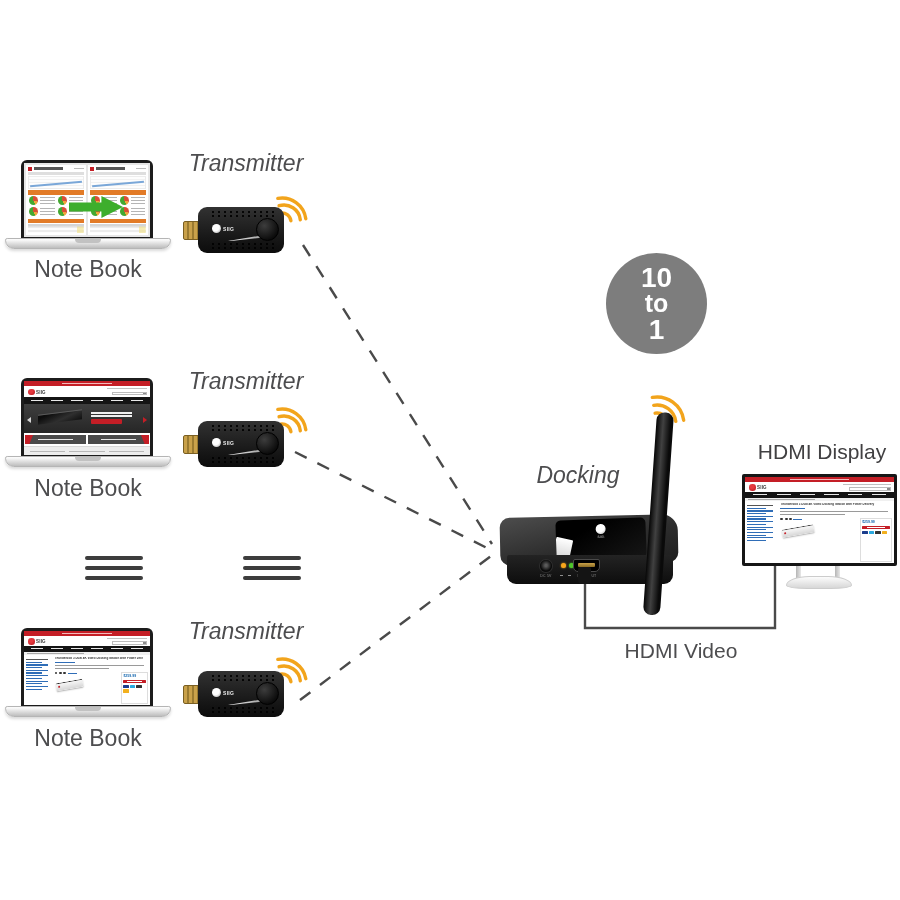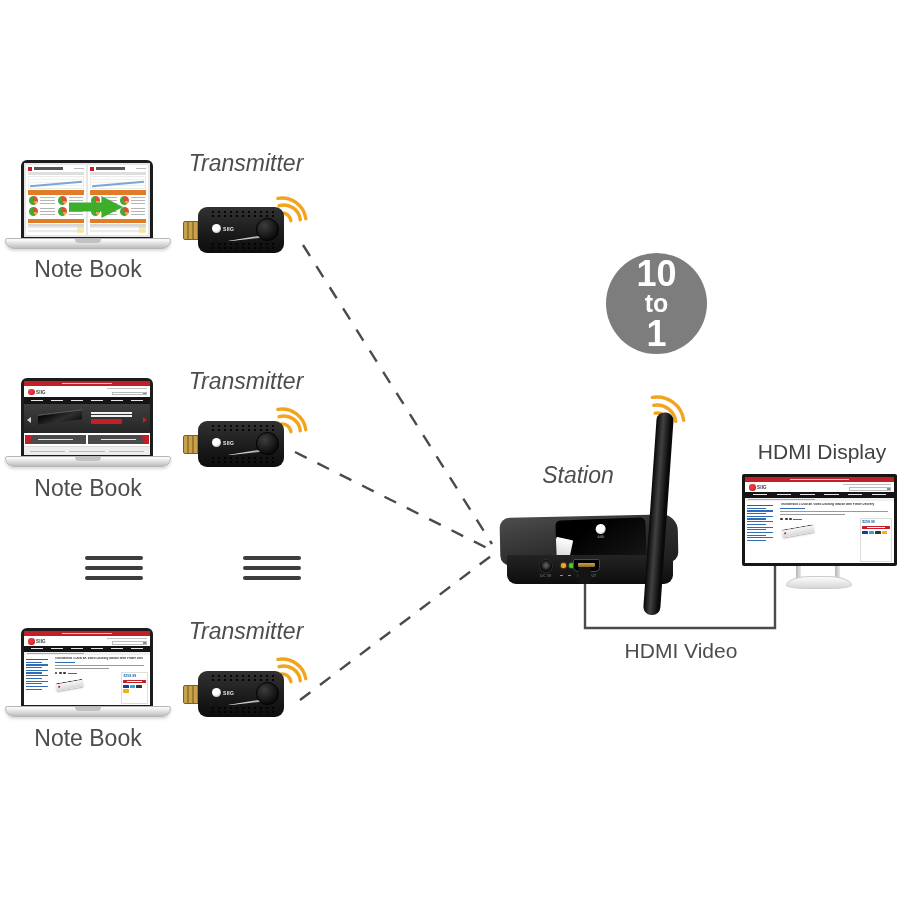--- a/index.html
+++ b/index.html
@@ -16,21 +16,21 @@
   .lbl-italic { font-style:italic; font-size:23px; width:160px; }
   .lbl-display { font-size:21px; width:160px; color:#414042; }
   .lbl-cable { font-size:21px; width:160px; color:#4d4d4f; }
 
   
   .badge { position:absolute; left:606px; top:253px; width:101px; height:101px;
     border-radius:50%; background:#7d7d7d; color:#fff; z-index:4;
     display:flex; flex-direction:column; align-items:center; justify-content:center;
     font-weight:bold; line-height:0.98; }
   .badge span { display:block; text-align:center; }
-  .badge .b1,.badge .b3 { font-size:36px; }
+  .badge .b1,.badge .b3 { font-size:28px; }
   .badge .b2 { font-size:25px; }
 
   
   .laptop { position:absolute; width:166px; z-index:3; }
   .lap-screen { width:132px; height:79px; margin-left:16px; background:#1c1c1c;
     border-radius:6px 6px 1px 1px; padding:3px 3px 2px 3px; }
   .lap-content { width:100%; height:100%; background:#fff; overflow:hidden; position:relative; }
   .lap-base { width:166px; height:11px; margin-top:-1px;
     background:linear-gradient(#fafafa 10%, #e2e2e2 45%, #bdbdbd 100%);
     border:1px solid #b5b5b5; border-radius:3px 3px 12px 12px; position:relative;
@@ -529,21 +529,21 @@
       <i></i>
       <i></i>
     </div>
 
   <div class="badge">
     <span class="b1">10</span>
     <span class="b2">to</span>
     <span class="b3">1</span>
   </div>
 
-  <div class="lbl lbl-italic" style="left:498px;top:462px">Station</div>
+  <div class="lbl lbl-italic" style="left:498px;top:462px">Docking</div>
   <div class="rx-top"></div>
   <div class="rx-panel">
     <i class="rxp-logo"></i>
     <span class="rxp-logo-text">SIIG</span>
     <i class="rxp-sticker"></i>
   </div>
   <div class="rx-front">
     <i class="rx-dc"></i>
     <span class="rx-dc-label">DC 5V</span>
     <i class="rx-led orange"></i>

